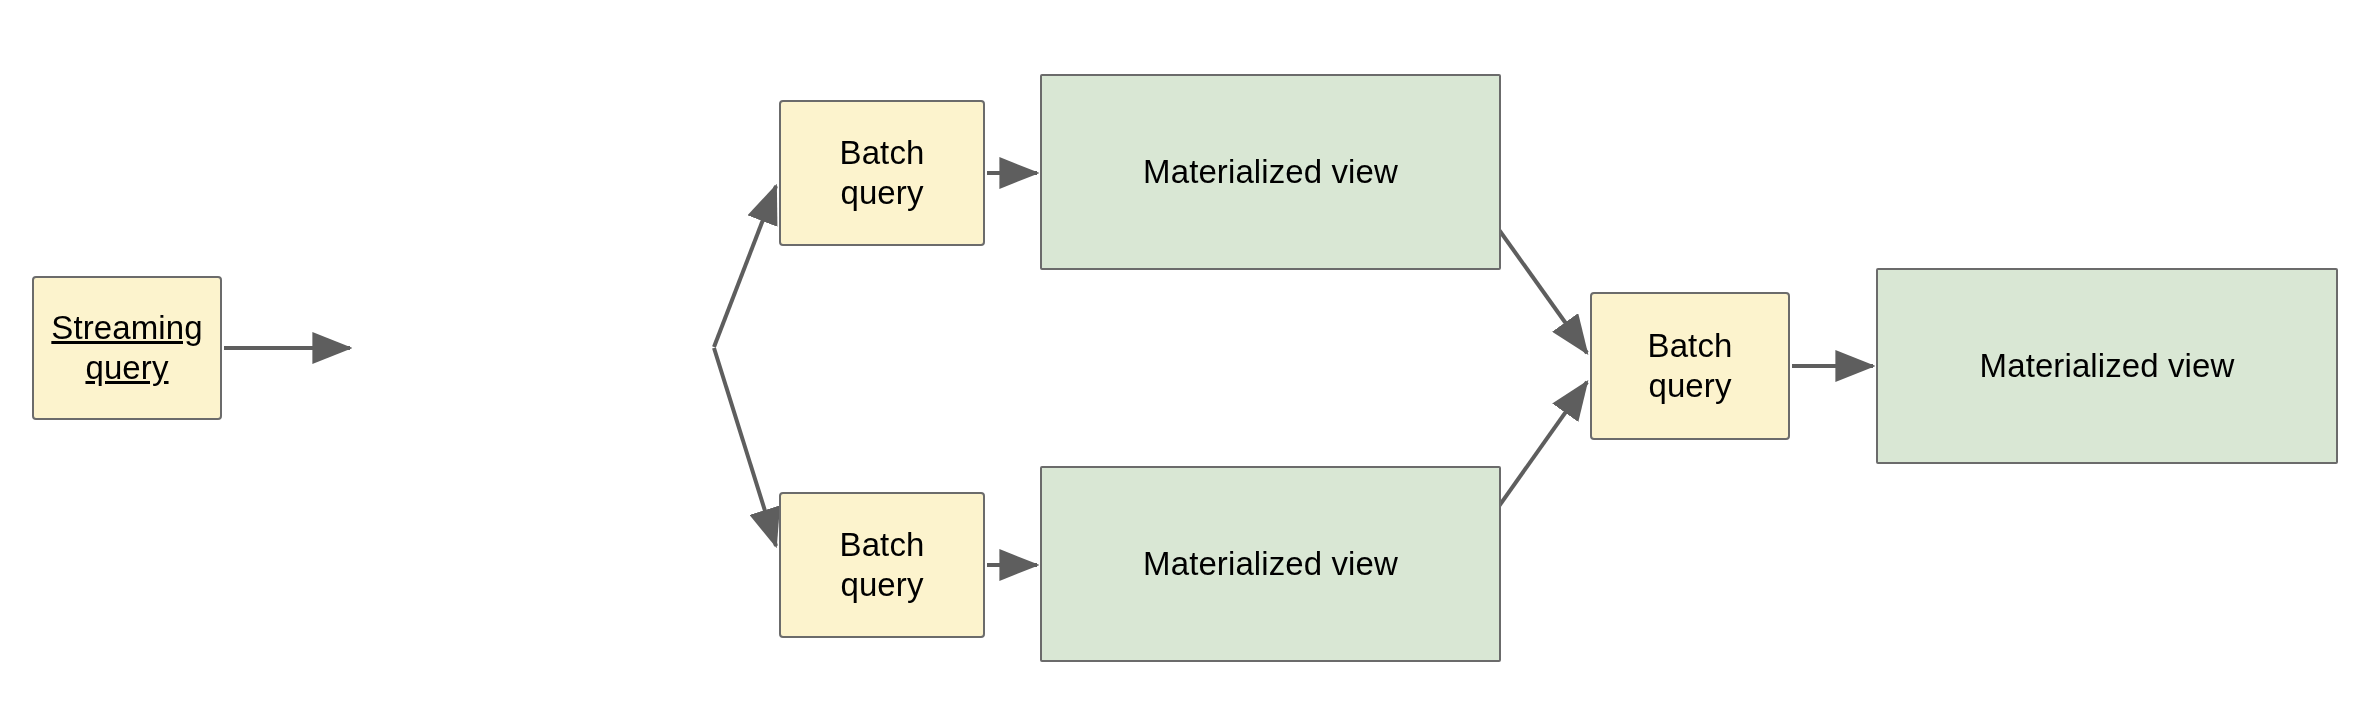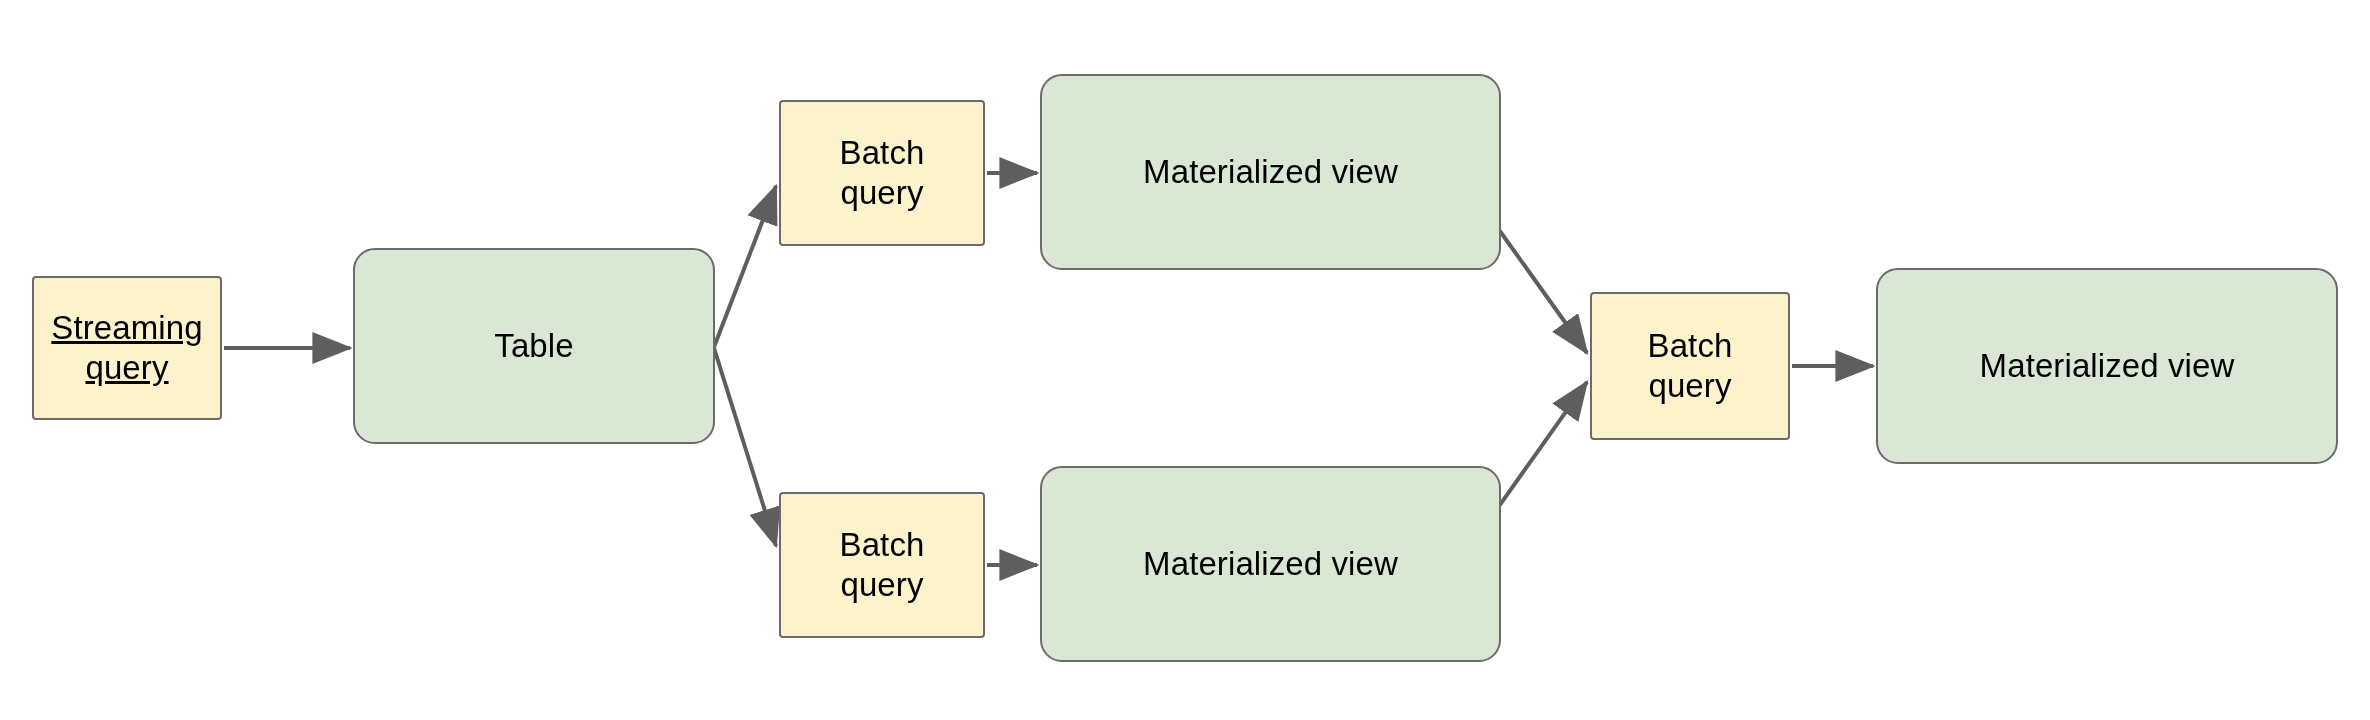--- a/index.html
+++ b/index.html
@@ -41,21 +41,21 @@
     z-index: 2;
   }
   .node-process {
     background: #fcf3cd;
     border-color: #6b6b6b;
     border-radius: 4px;
   }
   .node-store {
     background: #d9e7d4;
     border-color: #6b6b6b;
-    border-radius: 22px;
+    border-radius: 2px;
   }
   .node-label {
     display: block;
     white-space: pre-line;
   }
 
   
   #node-streaming-query { left: 32px;   top: 276px; width: 190px; height: 144px; text-decoration: underline; }
   #node-table           { left: 353px;  top: 248px; width: 362px; height: 196px; }
   #node-batch-query-top { left: 779px;  top: 100px; width: 206px; height: 146px; }
@@ -108,23 +108,20 @@
     <g>
       <line x1="1792" y1="366" x2="1873" y2="366" stroke="#5e5e5e" stroke-width="4" marker-end="url(#arrowhead)"></line>
     </g>
   </svg>
 
   <div class="node node-process" id="node-streaming-query">
     <span class="node-label">Streaming
 query</span>
   </div>
 
-  <div class="node node-store" id="node-table">
-    <span class="node-label">Table</span>
-  </div>
 
   <div class="node node-process" id="node-batch-query-top">
     <span class="node-label">Batch
 query</span>
   </div>
 
   <div class="node node-store" id="node-mv-top">
     <span class="node-label">Materialized view</span>
   </div>
 

